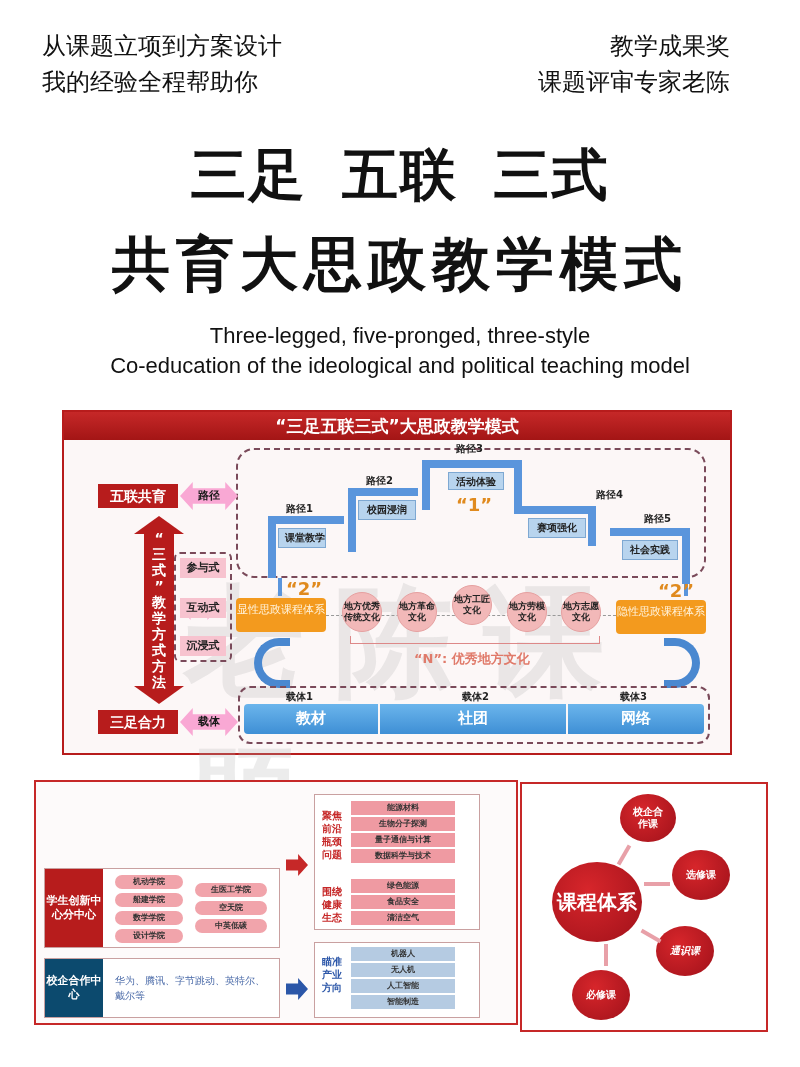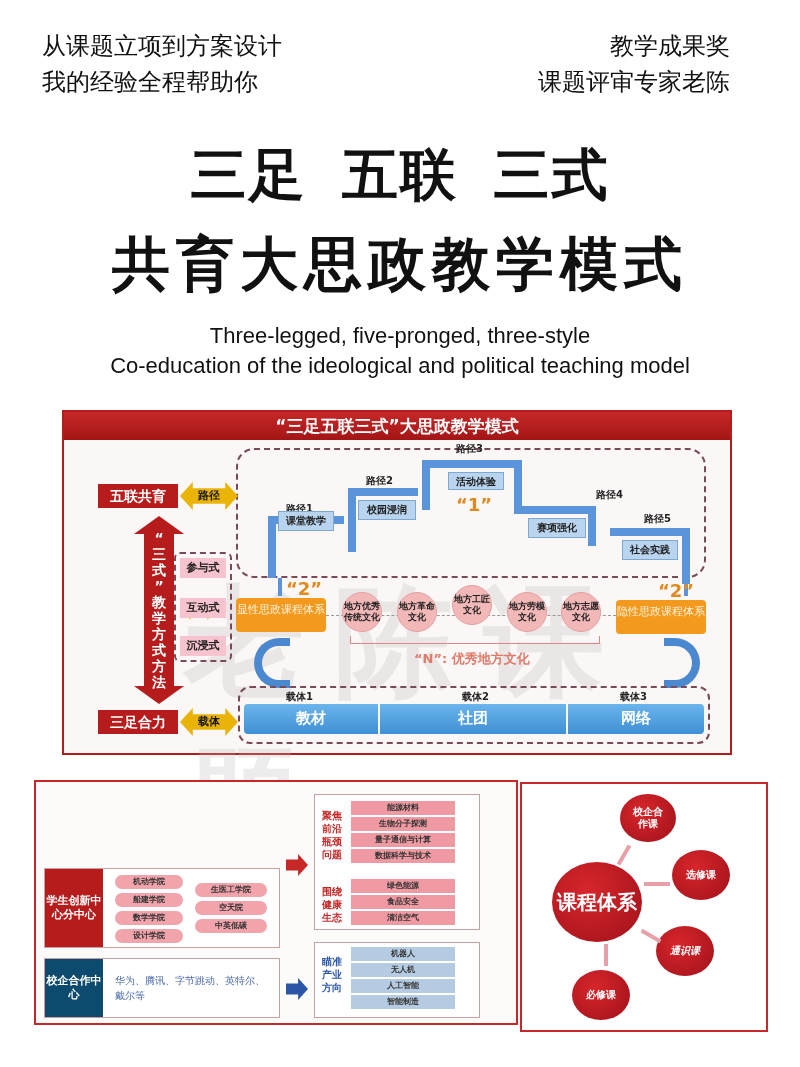--- a/index.html
+++ b/index.html
@@ -11,21 +11,21 @@
   .title1 { left: 0; width: 800px; top: 138px; text-align: center; font-size: 56px; font-weight: bold; letter-spacing: 2px; word-spacing: 14px; }
   .title2 { left: 0; width: 800px; top: 226px; text-align: center; font-size: 58px; font-weight: bold; letter-spacing: 6px; }
   .sub1 { left: 0; width: 800px; top: 323px; text-align: center; font-size: 22px; font-family: "Liberation Sans", sans-serif; }
   .sub2 { left: 0; width: 800px; top: 353px; text-align: center; font-size: 22px; font-family: "Liberation Sans", sans-serif; }
 
   
   .diag { left: 62px; top: 410px; width: 670px; height: 345px; border: 2px solid #b71c1c; background: #fcf7f7; }
   .diag-title { left: 0; top: 0; width: 666px; height: 28px; background: linear-gradient(#c62828,#a31515); color: #fff; font-weight: bold; font-size: 17px; text-align: center; line-height: 28px; }
   .dash-box { border: 2px dashed #7a4a5a; border-radius: 18px; }
   .red-label { background: #b71c1c; color: #fff; font-weight: bold; text-align: center; }
-  .blue-arrow { background: #eab308; color: #1a1a1a; font-size: 11px; font-weight: bold; text-align: center; clip-path: polygon(0 50%, 22% 0, 22% 22%, 78% 22%, 78% 0, 100% 50%, 78% 100%, 78% 78%, 22% 78%, 22% 100%); }
+  .blue-arrow { background: #f9a8d4; color: #1a1a1a; font-size: 11px; font-weight: bold; text-align: center; clip-path: polygon(0 50%, 22% 0, 22% 22%, 78% 22%, 78% 0, 100% 50%, 78% 100%, 78% 78%, 22% 78%, 22% 100%); }
   .path-label { font-size: 10px; font-weight: bold; color: #222; }
   .path-box { background: #b8d4ee; border: 1px solid #7ea8d2; font-size: 10px; font-weight: bold; color: #222; text-align: center; line-height: 18px; }
   .stair { background: #5a95dc; }
   .core { background: radial-gradient(circle at 45% 40%, #d32f2f, #9b0d0d); color: #fff; border-radius: 50%; text-align: center; font-size: 13px; font-weight: bold; line-height: 17px; padding-top: 8px; }
   .quote-num { color: #e08a1e; font-weight: bold; font-size: 18px; }
   .orange-box { background: #f39a1e; color: #fff3dc; font-size: 11px; text-align: center; line-height: 15px; border-radius: 4px; padding-top: 4px; }
   .circle { background: #f2b8b8; border: 1px solid #e6a0a0; border-radius: 50%; font-size: 9px; font-weight: bold; text-align: center; line-height: 11px; color: #222; display: flex; align-items: center; justify-content: center; }
   .pink-box { background: #f7c3cf; font-size: 11px; font-weight: bold; text-align: center; color: #222; line-height: 20px; }
   .carrier { background: linear-gradient(#6bb5ec,#3e8fd5); color: #fff; font-size: 15px; font-weight: bold; text-align: center; line-height: 28px; }
   .carrier-label { font-size: 10px; font-weight: bold; color: #222; }
@@ -104,21 +104,21 @@
   <div class="abs stair" style="left:284px; top:76px; width:70px; height:8px;"></div>
   <div class="abs stair" style="left:358px; top:52px; width:8px; height:46px;"></div>
   <div class="abs stair" style="left:358px; top:48px; width:96px; height:8px;"></div>
   <div class="abs stair" style="left:450px; top:48px; width:8px; height:50px;"></div>
   <div class="abs stair" style="left:450px; top:94px; width:78px; height:8px;"></div>
   <div class="abs stair" style="left:524px; top:94px; width:8px; height:40px;"></div>
   <div class="abs stair" style="left:546px; top:116px; width:76px; height:8px;"></div>
   <div class="abs stair" style="left:618px; top:116px; width:8px; height:56px;"></div>
 
   <div class="abs path-label" style="left:222px; top:90px;">路径1</div>
-  <div class="abs path-box" style="left:214px; top:99px; width:56px; height:20px;">课堂教学</div>
+  <div class="abs path-box" style="left:214px; top:116px; width:48px; height:20px;text-align:right;">课堂教学</div>
   <div class="abs path-label" style="left:302px; top:62px;">路径2</div>
   <div class="abs path-box" style="left:294px; top:88px; width:58px; height:20px;">校园浸润</div>
   <div class="abs path-label" style="left:392px; top:30px;">路径3</div>
   <div class="abs path-box" style="left:384px; top:60px; width:56px; height:18px;">活动体验</div>
   <div class="abs path-label" style="left:532px; top:76px;">路径4</div>
   <div class="abs path-box" style="left:464px; top:106px; width:58px; height:20px;">赛项强化</div>
   <div class="abs path-label" style="left:580px; top:100px;">路径5</div>
   <div class="abs path-box" style="left:558px; top:128px; width:56px; height:20px;">社会实践</div>
 
   <div class="abs quote-num" style="left:392px; top:82px;">“1”</div>

